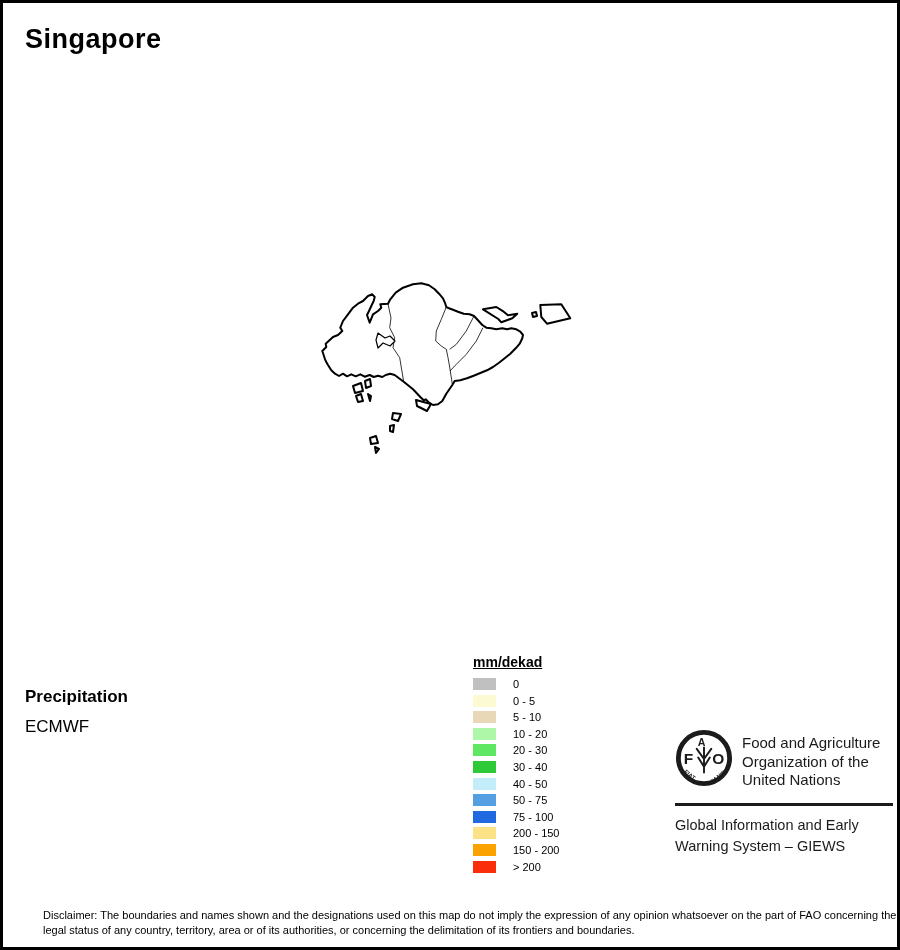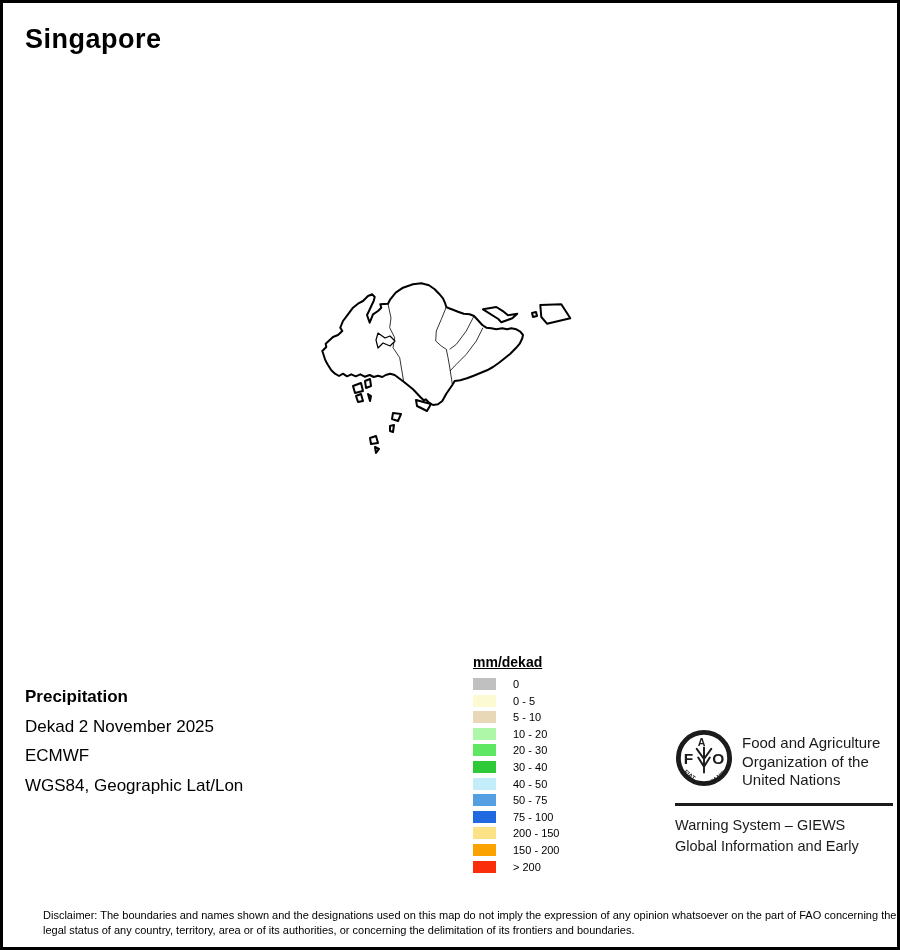--- a/index.html
+++ b/index.html
@@ -147,23 +147,21 @@
     <path class="island" d="M 65,133 L 68,135 L 67,140 Z"></path>
     <path class="island" d="M 113,139 L 128,143 L 124,150 L 114,145 Z"></path>
     <path class="island" d="M 90,152 L 98,153 L 95,160 L 89,158 Z"></path>
     <path class="island" d="M 87,165 L 91,164 L 90,171 L 87,170 Z"></path>
     <path class="island" d="M 67,177 L 73,175 L 75,182 L 68,183 Z"></path>
     <path class="island" d="M 72,186 L 76,188 L 73,192 Z"></path>
   </svg>
 
   <div class="info-block">
     <div class="info-heading">Precipitation</div>
-    <div>Dekad 2 November 2025</div>
     <div>ECMWF</div>
-    <div>WGS84, Geographic Lat/Lon</div>
   </div>
 
   <div class="legend">
     <div class="legend-title">mm/dekad</div>
 
     <div class="legend-row">
       <span class="legend-swatch" style="background-color: rgb(192, 192, 192);"></span>
       <span class="legend-label">0</span>
     </div>
     <div class="legend-row">
@@ -224,20 +222,20 @@
         <text x="33.5" y="50.5" font-size="6" font-weight="bold" fill="#1b1b1b" transform="rotate(-38 45 46)">PANIS</text>
       </svg>
       <div class="fao-org">
         <div>Food and Agriculture</div>
         <div>Organization of the</div>
         <div>United Nations</div>
       </div>
     </div>
     <div class="fao-divider"></div>
     <div class="fao-giews">
+      <div>Global Information and Early</div>
       <div>Warning System – GIEWS</div>
-      <div>Global Information and Early</div>
     </div>
   </div>
 
   <div class="disclaimer">Disclaimer: The boundaries and names shown and the designations used on this map do not imply the expression of any opinion whatsoever on the part of FAO concerning the legal status of any country, territory, area or of its authorities, or concerning the delimitation of its frontiers and boundaries.</div>
 
 </div>
 
 </body></html>

